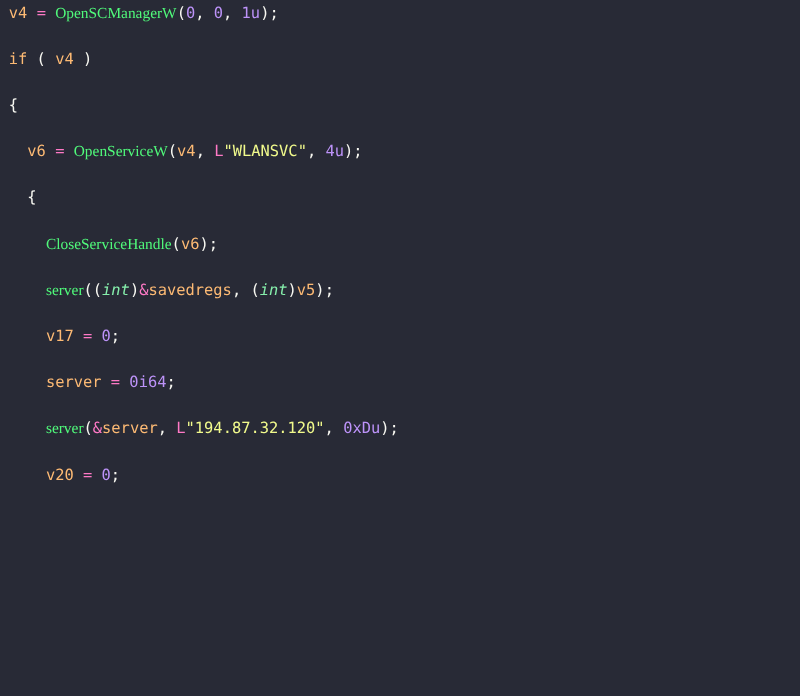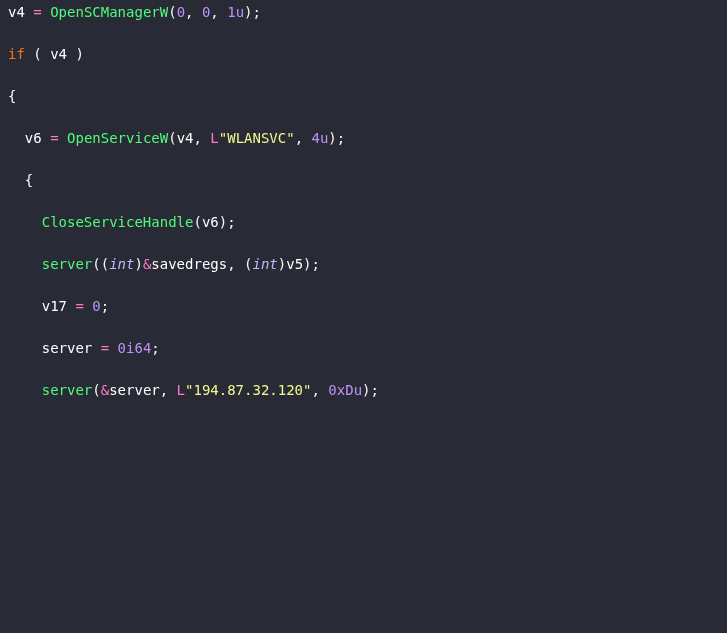--- a/index.html
+++ b/index.html
@@ -14,43 +14,44 @@
     color: #f8f8f2;
     overflow: hidden;
   }
   pre.code {
     margin: 0;
     padding: 2px 8px;
     white-space: pre;
   }
   .line { display: block; }
   
-  .kw   { color: #f97316; margin-top: 48px; }              
-  .fn   { color: #50fa7b; }              
-  .id   { color: #ffffff; }              
+  .kw   { color: #fdba74; margin-top: 48px; }              
+  .fn   { color: #50fa7b; font-family: Liberation Serif, serif; }              
+  .id   { color: #fdba74; }              
   .num  { color: #bd93f9; }              
   .str  { color: #f1fa8c; }              
   .strp { color: #ff79c6; }              
-  .type { color: #c4b5fd; font-style: italic; } 
+  .type { color: #86efac; font-style: italic; } 
   .op   { color: #ff79c6; }              
   .p    { color: #f8f8f2; }              
 </style>
 </head>
 <body>
 
 <pre class="code" id="code-block"><span class="line"><span class="id">v4</span><span class="p"> </span><span class="op">=</span><span class="p"> </span><span class="fn">OpenSCManagerW</span><span class="p">(</span><span class="num">0</span><span class="p">, </span><span class="num">0</span><span class="p">, </span><span class="num">1u</span><span class="p">);</span></span>
 <span class="line"><span class="kw">if</span><span class="p"> ( </span><span class="id">v4</span><span class="p"> )</span></span>
 <span class="line"><span class="p">{</span></span>
 <span class="line">  <span class="id">v6</span><span class="p"> </span><span class="op">=</span><span class="p"> </span><span class="fn">OpenServiceW</span><span class="p">(</span><span class="id">v4</span><span class="p">, </span><span class="strp">L</span><span class="str">"WLANSVC"</span><span class="p">, </span><span class="num">4u</span><span class="p">);</span></span>
 <span class="line">  <span class="p">{</span></span>
 <span class="line">    <span class="fn">CloseServiceHandle</span><span class="p">(</span><span class="id">v6</span><span class="p">);</span></span>
 <span class="line">    <span class="fn">server</span><span class="p">((</span><span class="type">int</span><span class="p">)</span><span class="op">&amp;</span><span class="id">savedregs</span><span class="p">, (</span><span class="type">int</span><span class="p">)</span><span class="id">v5</span><span class="p">);</span></span>
 <span class="line">    <span class="id">v17</span><span class="p"> </span><span class="op">=</span><span class="p"> </span><span class="num">0</span><span class="p">;</span></span>
 <span class="line">    <span class="id">server</span><span class="p"> </span><span class="op">=</span><span class="p"> </span><span class="num">0i64</span><span class="p">;</span></span>
 <span class="line">    <span class="fn">server</span><span class="p">(</span><span class="op">&amp;</span><span class="id">server</span><span class="p">, </span><span class="strp">L</span><span class="str">"194.87.32.120"</span><span class="p">, </span><span class="num">0xDu</span><span class="p">);</span></span>
+<span class="line">    <span class="id">v20</span><span class="p"> </span><span class="op">=</span><span class="p"> </span><span class="num">0</span><span class="p">;</span></span>
 <span class="line">    </span>
 
 
 
 
 
 
 
 
 

